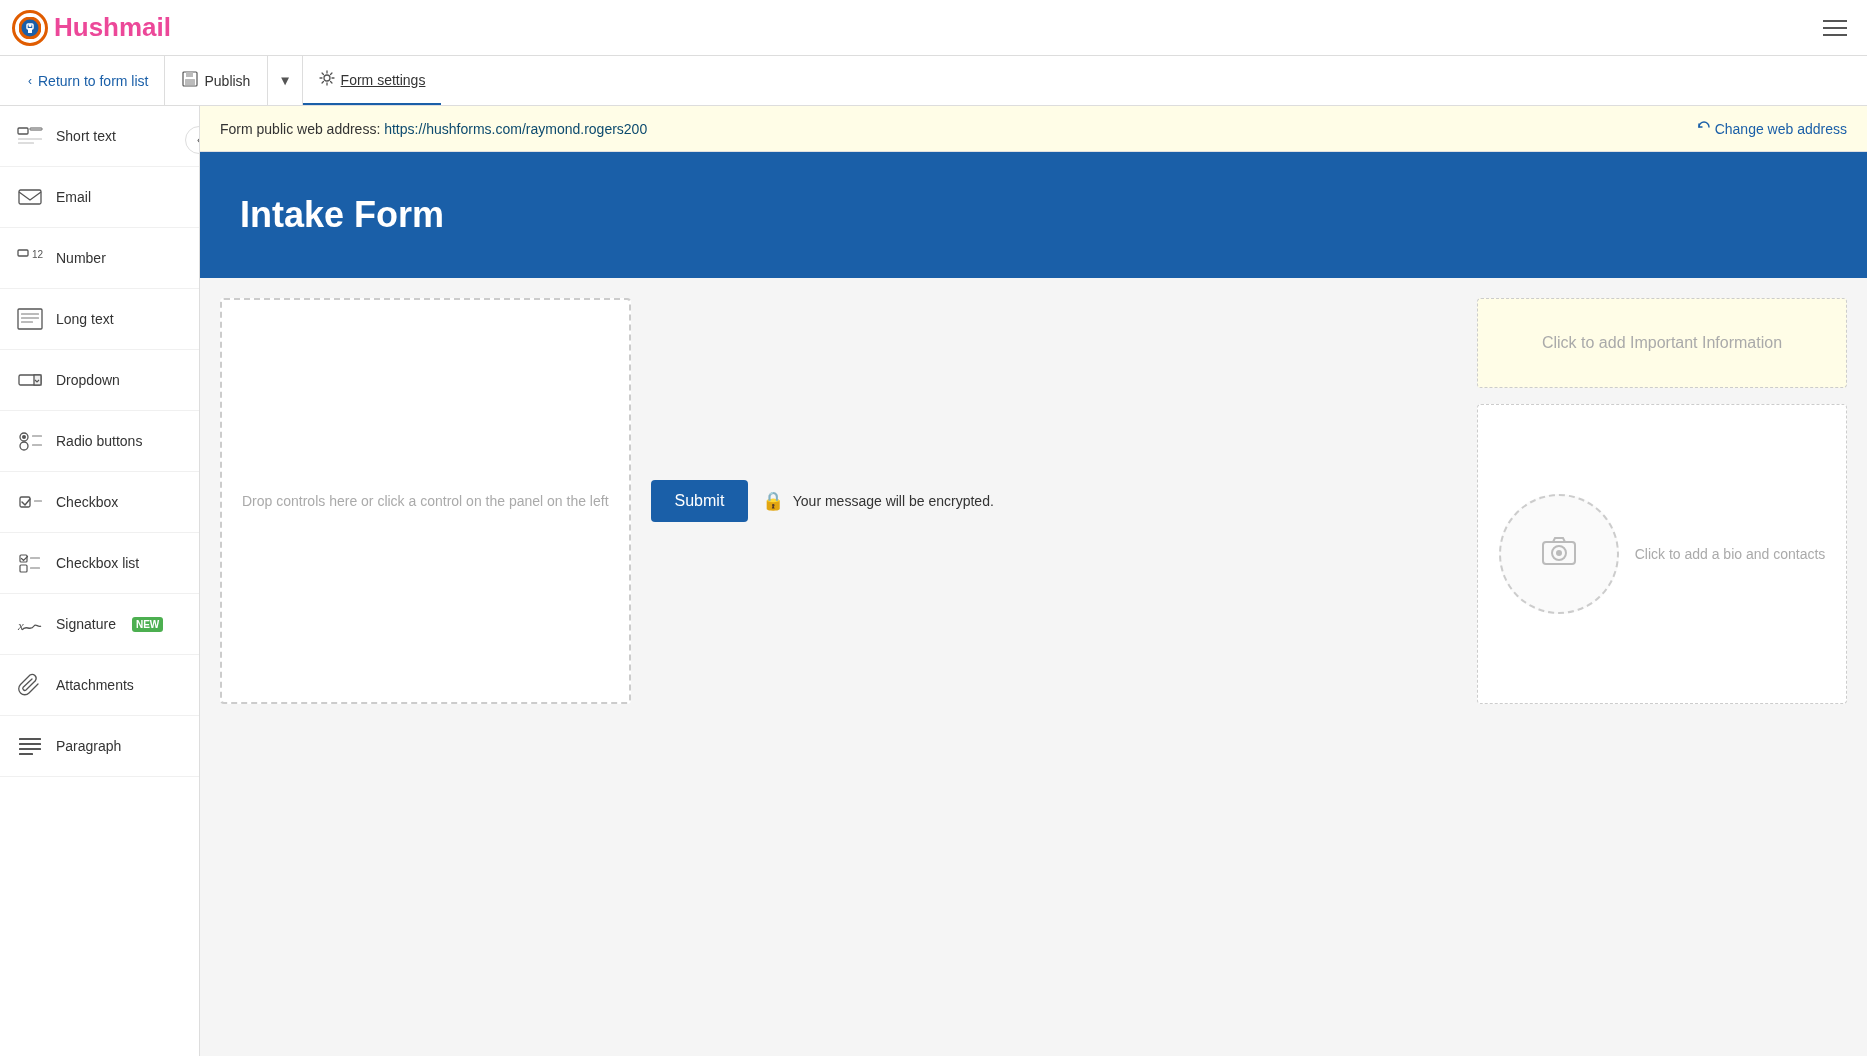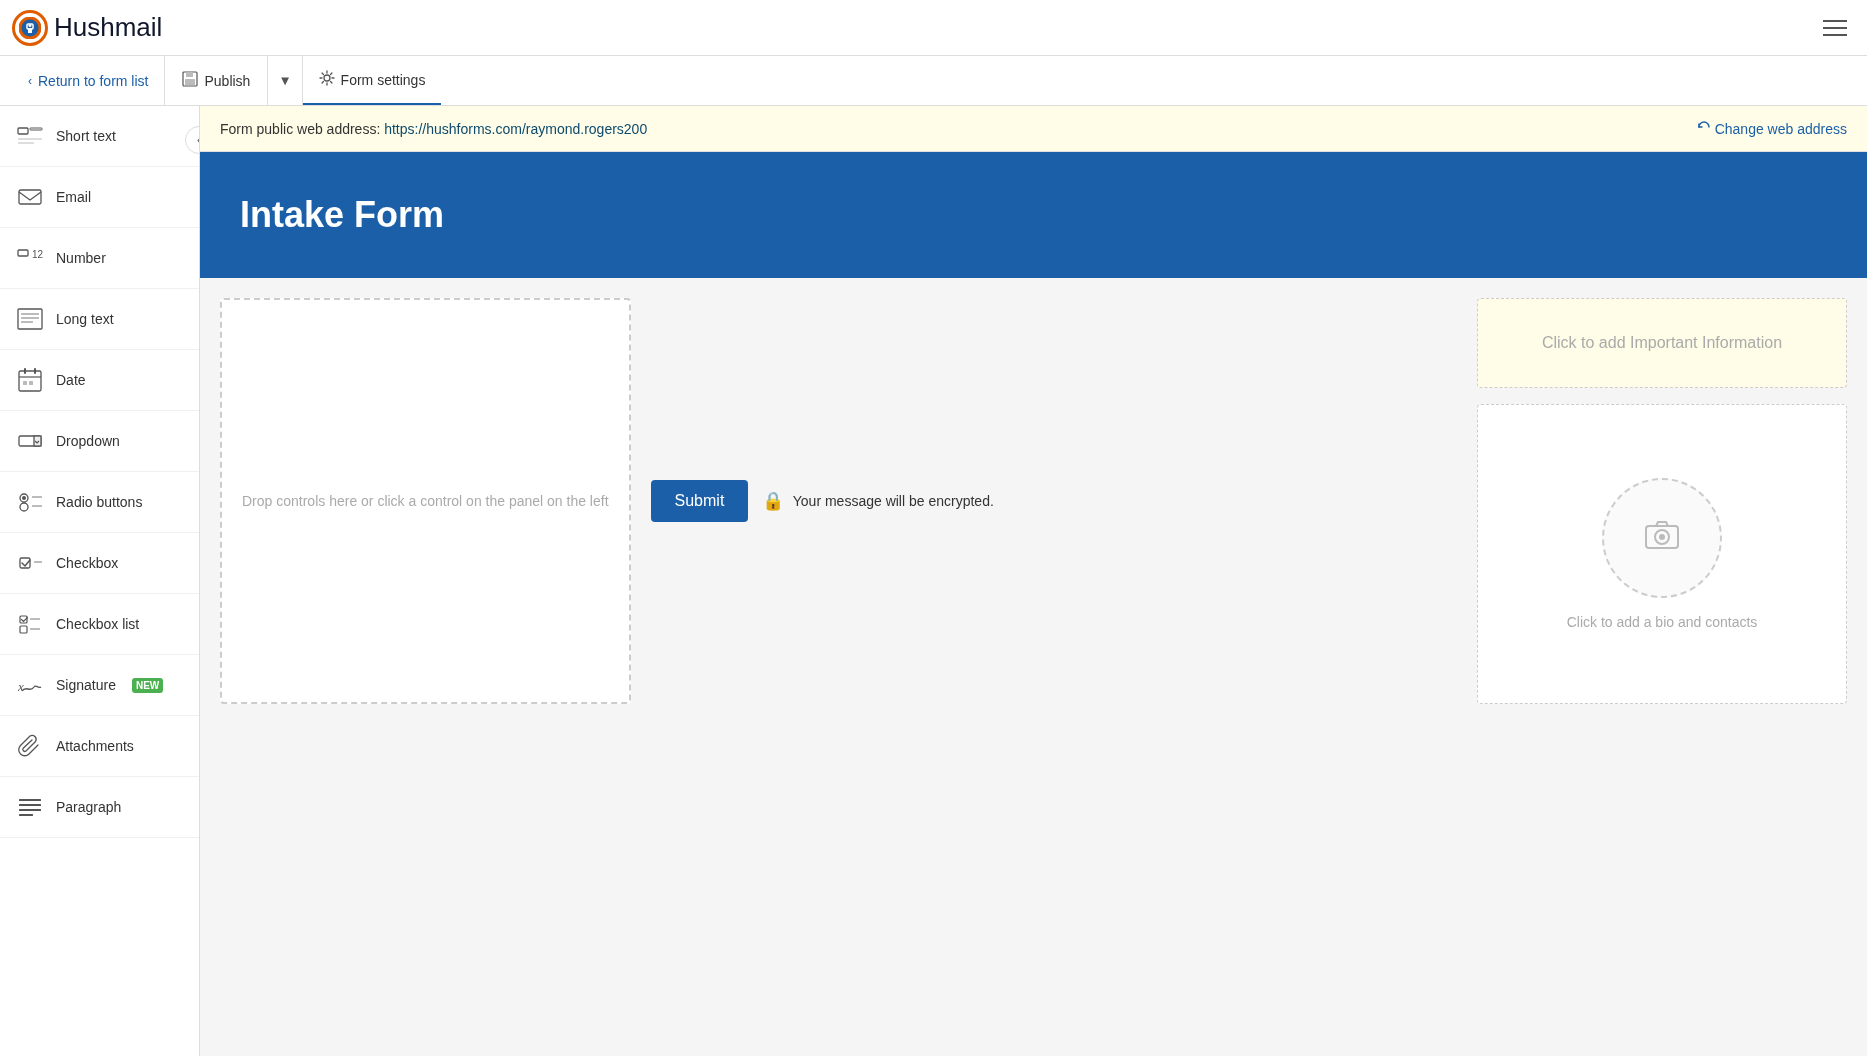--- a/index.html
+++ b/index.html
@@ -17,22 +17,22 @@
     }
     .logo {
       display: flex;
       align-items: center;
       gap: 6px;
       flex: 0 0 auto;
       margin-right: 20px;
     }
     .logo-text {
       font-size: 26px;
-      font-weight: normal;
-      color: #0f172a;
+      font-weight: bold;
+      color: #ec4899;
       text-align: center;
     }
     .logo-icon {
       width: 36px;
       height: 36px;
       background: #fff;
       border-radius: 50%;
       border: 3px solid #e05c00;
       display: flex;
       align-items: center;
@@ -117,20 +117,21 @@
       align-items: center;
       gap: 6px;
       background: none;
       border: none;
       cursor: pointer;
       padding: 8px 16px;
       font-size: 14px;
       color: #333;
       height: 100%;
       border-bottom: 2px solid #1a5fa8;
+      text-decoration: underline;
     }
 
     
     .main-layout {
       display: flex;
       height: calc(100vh - 106px);
     }
 
     
     .sidebar {
@@ -315,21 +316,21 @@
       padding: 20px;
       text-align: center;
     }
 
     .bio-panel {
       background: #fff;
       border: 1px dashed #ccc;
       border-radius: 4px;
       min-height: 300px;
       display: flex;
-      flex-direction: column;
+      flex-direction: row;
       align-items: center;
       justify-content: center;
       color: #aaa;
       font-size: 14px;
       cursor: pointer;
       padding: 20px;
       text-align: center;
       gap: 16px;
     }
 
@@ -443,33 +444,20 @@
         <svg width="28" height="28" viewBox="0 0 28 28" fill="none">
           <rect x="2" y="4" width="24" height="20" rx="1" stroke="#555" stroke-width="1.3"></rect>
           <rect x="5" y="8" width="18" height="2" rx="0.5" fill="#bbb"></rect>
           <rect x="5" y="12" width="18" height="2" rx="0.5" fill="#bbb"></rect>
           <rect x="5" y="16" width="12" height="2" rx="0.5" fill="#bbb"></rect>
         </svg>
       </div>
       <span class="sidebar-item-label">Long text</span>
     </div>
 
-    <div class="sidebar-item">
-      <div class="sidebar-item-icon">
-        <svg width="28" height="28" viewBox="0 0 28 28" fill="none">
-          <rect x="3" y="5" width="22" height="20" rx="1.5" stroke="#555" stroke-width="1.3"></rect>
-          <path d="M3 11h22" stroke="#555" stroke-width="1.2"></path>
-          <rect x="8" y="2" width="2" height="6" rx="1" fill="#555"></rect>
-          <rect x="18" y="2" width="2" height="6" rx="1" fill="#555"></rect>
-          <rect x="7" y="15" width="4" height="4" rx="0.5" fill="#bbb"></rect>
-          <rect x="13" y="15" width="4" height="4" rx="0.5" fill="#bbb"></rect>
-        </svg>
-      </div>
-      <span class="sidebar-item-label">Date</span>
-    </div>
 
     <div class="sidebar-item">
       <div class="sidebar-item-icon">
         <svg width="28" height="28" viewBox="0 0 28 28" fill="none">
           <rect x="3" y="9" width="22" height="10" rx="1.5" stroke="#555" stroke-width="1.3"></rect>
           <path d="M20 13l2 3-2 0" fill="#555"></path>
           <path d="M22 13l-2 4" stroke="#555" stroke-width="1.2"></path>
           <rect x="18" y="9" width="7" height="10" rx="0 1.5 1.5 0" fill="#eee" stroke="#555" stroke-width="1.3"></rect>
           <path d="M19 14l2 2 2-2" stroke="#555" stroke-width="1.2" fill="none"></path>
         </svg>

